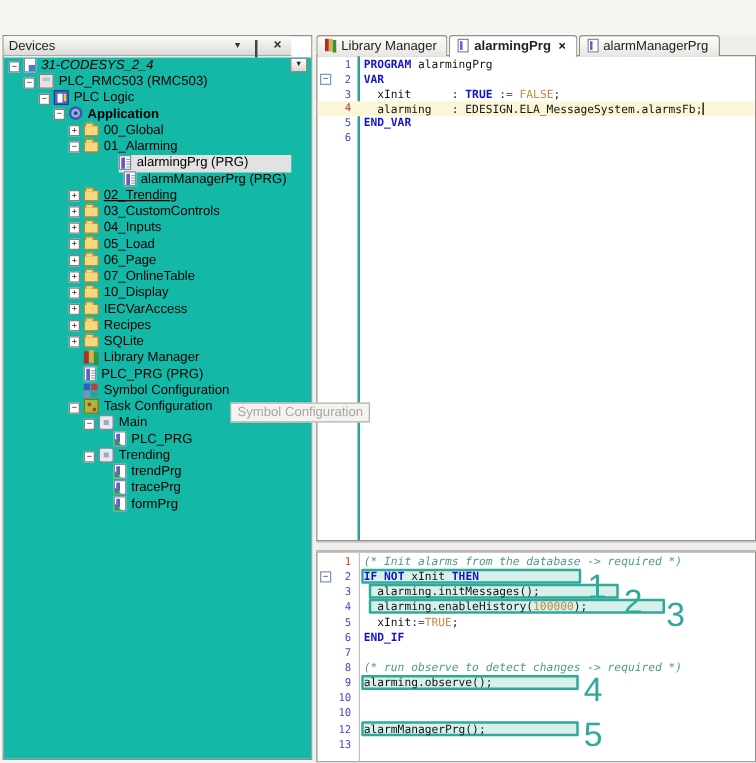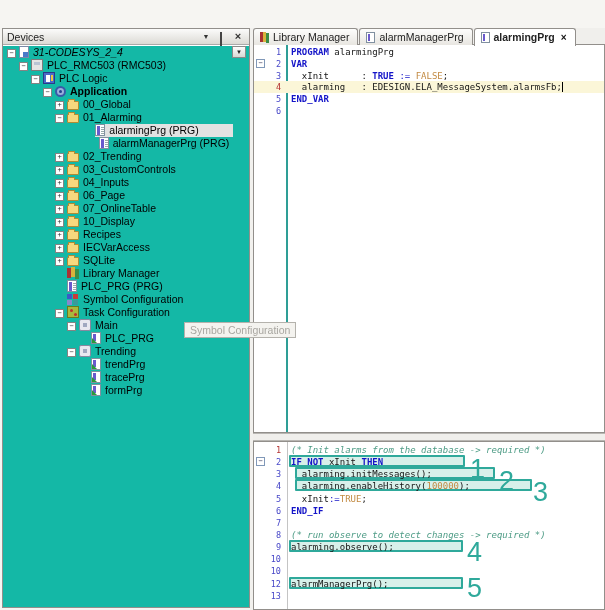--- a/index.html
+++ b/index.html
@@ -3,21 +3,21 @@
 <meta charset="utf-8">
 <style>
   *{margin:0;padding:0;box-sizing:border-box}
   html,body{width:605px;height:610px;overflow:hidden;background:#f2f1ee;
     font-family:"Liberation Sans",sans-serif;}
   .abs{position:absolute}
   #stage{position:relative;width:605px;height:610px;background:#f6f5f2}
 
   
   #devices{left:2px;top:28px;width:248px;height:580px;background:#fff;border:1px solid #928f8b}
-  #dev-header{left:0;top:0;right:0;height:16px;background:linear-gradient(#fbfbfa,#dcdad5);
+  #dev-header{left:0;top:0;right:16px;height:16px;background:linear-gradient(#fbfbfa,#dcdad5);
     border-bottom:1px solid #aaa;font-size:10.5px;color:#222;padding:2px 4px;position:absolute}
   .hdr-btn{position:absolute;top:2px;width:14px;height:12px;text-align:center;color:#333;cursor:default}
   .chev{font-size:7px;line-height:12px}
   .pinw{top:4px}
   .pin-head{width:6px;height:5px;border:1px solid #444;background:#e8e8e8;margin:0 auto}
   .pin-stem{width:1px;height:4px;background:#444;margin:0 auto}
   .xg{font-size:11px;font-weight:bold;line-height:11px}
   #tree{position:absolute;left:0;top:17px;right:0;bottom:0;overflow:hidden;background:#14b8a6}
   .trow{position:relative;height:13px;font-size:10.5px;color:#000;white-space:nowrap;line-height:13px}
   .exp{display:inline-block;width:9px;height:9px;border:1px solid #848484;background:#fff;
@@ -115,50 +115,51 @@
     </div>
     <div id="tree">
         <div class="trow" style="padding-left: 4px;"><span class="exp">−</span><span><span class="ico ico-project"></span><span class="tlabel it">31-CODESYS_2_4</span></span><span class="combo">▼</span></div>
         <div class="trow" style="padding-left: 16px;"><span class="exp">−</span><span><span class="ico ico-device"></span><span class="tlabel">PLC_RMC503 (RMC503)</span></span></div>
         <div class="trow" style="padding-left: 28px;"><span class="exp">−</span><span><span class="ico ico-plclogic"></span><span class="tlabel">PLC Logic</span></span></div>
         <div class="trow" style="padding-left: 40px;"><span class="exp">−</span><span><span class="ico ico-application"></span><span class="tlabel bd">Application</span></span></div>
         <div class="trow" style="padding-left: 52px;"><span class="exp">+</span><span><span class="ico ico-folder"></span><span class="tlabel">00_Global</span></span></div>
         <div class="trow" style="padding-left: 52px;"><span class="exp">−</span><span><span class="ico ico-folder"></span><span class="tlabel">01_Alarming</span></span></div>
         <div class="trow" style="padding-left: 64px; text-align: center;"><span style="display: inline-block; width: 12px;"></span><span class="selwrap"><span class="ico ico-prg"></span><span class="tlabel">alarmingPrg (PRG)</span></span></div>
         <div class="trow" style="padding-left: 64px; text-align: center;"><span style="display: inline-block; width: 12px;"></span><span><span class="ico ico-prg"></span><span class="tlabel">alarmManagerPrg (PRG)</span></span></div>
-        <div class="trow" style="padding-left: 52px;"><span class="exp">+</span><span><span class="ico ico-folder"></span><span class="tlabel">02_Trending</span></span></div>
+        <div class="trow" style="padding-left: 52px; text-decoration: underline;"><span class="exp">+</span><span><span class="ico ico-folder"></span><span class="tlabel">02_Trending</span></span></div>
         <div class="trow" style="padding-left: 52px;"><span class="exp">+</span><span><span class="ico ico-folder"></span><span class="tlabel">03_CustomControls</span></span></div>
         <div class="trow" style="padding-left: 52px;"><span class="exp">+</span><span><span class="ico ico-folder"></span><span class="tlabel">04_Inputs</span></span></div>
+        <div class="trow" style="padding-left: 52px;"><span class="exp">+</span><span><span class="ico ico-folder"></span><span class="tlabel">05_Load</span></span></div>
         <div class="trow" style="padding-left: 52px;"><span class="exp">+</span><span><span class="ico ico-folder"></span><span class="tlabel">06_Page</span></span></div>
         <div class="trow" style="padding-left: 52px;"><span class="exp">+</span><span><span class="ico ico-folder"></span><span class="tlabel">07_OnlineTable</span></span></div>
         <div class="trow" style="padding-left: 52px;"><span class="exp">+</span><span><span class="ico ico-folder"></span><span class="tlabel">10_Display</span></span></div>
+        <div class="trow" style="padding-left: 52px;"><span class="exp">+</span><span><span class="ico ico-folder"></span><span class="tlabel">IECVarAccess</span></span></div>
         <div class="trow" style="padding-left: 52px;"><span class="exp">+</span><span><span class="ico ico-folder"></span><span class="tlabel">Recipes</span></span></div>
-        <div class="trow" style="padding-left: 52px;"><span class="exp">+</span><span><span class="ico ico-folder"></span><span class="tlabel">IECVarAccess</span></span></div>
         <div class="trow" style="padding-left: 52px;"><span class="exp">+</span><span><span class="ico ico-folder"></span><span class="tlabel">SQLite</span></span></div>
         <div class="trow" style="padding-left: 52px;"><span style="display: inline-block; width: 12px;"></span><span><span class="ico ico-library"></span><span class="tlabel">Library Manager</span></span></div>
         <div class="trow" style="padding-left: 52px;"><span style="display: inline-block; width: 12px;"></span><span><span class="ico ico-prg"></span><span class="tlabel">PLC_PRG (PRG)</span></span></div>
         <div class="trow" style="padding-left: 52px;"><span style="display: inline-block; width: 12px;"></span><span><span class="ico ico-symbol"></span><span class="tlabel">Symbol Configuration</span></span></div>
         <div class="trow" style="padding-left: 52px;"><span class="exp">−</span><span><span class="ico ico-taskcfg"></span><span class="tlabel">Task Configuration</span></span></div>
         <div class="trow" style="padding-left: 64px;"><span class="exp">−</span><span><span class="ico ico-task"></span><span class="tlabel">Main</span></span></div>
         <div class="trow" style="padding-left: 76px;"><span style="display: inline-block; width: 12px;"></span><span><span class="ico ico-taskprg"></span><span class="tlabel">PLC_PRG</span></span></div>
         <div class="trow" style="padding-left: 64px;"><span class="exp">−</span><span><span class="ico ico-task"></span><span class="tlabel">Trending</span></span></div>
         <div class="trow" style="padding-left: 76px;"><span style="display: inline-block; width: 12px;"></span><span><span class="ico ico-taskprg"></span><span class="tlabel">trendPrg</span></span></div>
         <div class="trow" style="padding-left: 76px;"><span style="display: inline-block; width: 12px;"></span><span><span class="ico ico-taskprg"></span><span class="tlabel">tracePrg</span></span></div>
         <div class="trow" style="padding-left: 76px;"><span style="display: inline-block; width: 12px;"></span><span><span class="ico ico-taskprg"></span><span class="tlabel">formPrg</span></span></div>
       </div>
   </div>
 
   <div id="vsplit" class="abs"></div>
 
   <div id="tooltip" class="abs">Symbol Configuration</div>
 
   <div id="tabbar" class="abs">
       <div class="tab"><span class="tico tico-lib"></span><span>Library Manager</span></div>
+      <div class="tab active"><span class="tico"></span><span>alarmingPrg</span><span class="tclose">×</span></div>
       <div class="tab"><span class="tico"></span><span>alarmManagerPrg</span></div>
-      <div class="tab active"><span class="tico"></span><span>alarmingPrg</span><span class="tclose">×</span></div>
     </div>
 
   <div id="ed-top" class="abs editor">
     <div class="mline" style="left:32px;background:#2e9e96"></div>
     <div class="rows">
         <div class="crow">
           <span class="lnum">1</span>
           <span class="code"><span class="k">PROGRAM</span><span> alarmingPrg</span></span>
         </div>
         <div class="crow">

